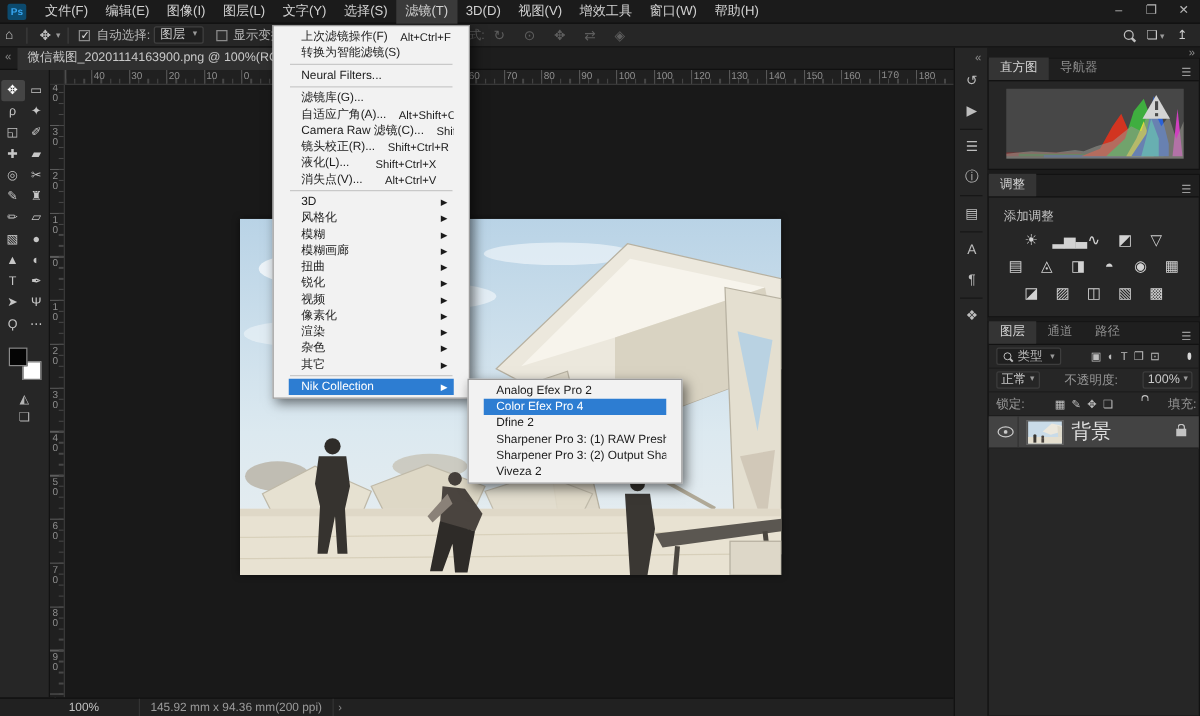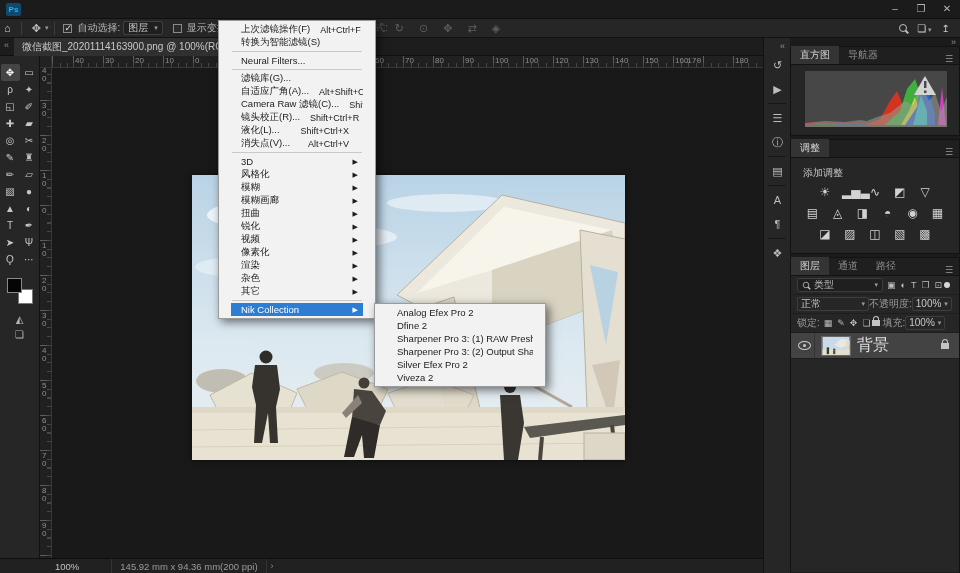--- a/index.html
+++ b/index.html
@@ -81,21 +81,21 @@
   .ptab { padding:0 9px; height:18px; line-height:18px; font-size:10px; color:#8f8f8f; }
   .ptab.act { background:#343434; color:#d6d6d6; }
   .pmenu { margin-left:auto; color:#9a9a9a; padding-right:6px; font-size:9px; }
   .collapse-r { text-align:right; color:#8f8f8f; font-size:9px; height:8px; line-height:8px; padding-right:4px; }
 
   .hist-box { margin:6px 8px 8px 14px; width:142px; height:56px; background:#474747; position:relative; }
   .adj-hint { color:#c3c3c3; font-size:10px; padding:8px 0 2px 12px; }
   .adj-row { display:flex; justify-content:center; gap:9px; padding:3px 0; }
   .adj-ico { width:16px; height:15px; text-align:center; line-height:15px; font-size:12px; color:#d2d2d2; }
 
-  .lay-row { display:flex; align-items:center; height:19px; padding:0 6px; gap:0; border-bottom:1px solid #1d1d1d; }
+  .lay-row { display:flex; align-items:center; height:19px; padding:0 6px; gap:20px; border-bottom:1px solid #1d1d1d; }
   .search-box { display:flex; align-items:center; gap:4px; background:#1f1f1f; border:1px solid #3d3d3d; border-radius:2px; height:14px; padding:0 4px; width:86px; color:#b5b5b5; }
   .lay-ficons { display:flex; gap:5px; margin-left:4px; align-items:center; }
   .fico { font-size:9px; color:#bdbdbd; }
   .dot { width:6px; height:6px; border-radius:50%; background:#d8d8d8; margin-left:2px; }
   .field { background:#262626; border:1px solid #3d3d3d; border-radius:2px; height:14px; line-height:12px; padding:0 3px; color:#c9c9c9; display:flex; align-items:center; gap:3px; white-space:nowrap; }
   .lay-label { color:#9a9a9a; white-space:nowrap; }
   .layer-item { display:flex; align-items:center; height:26px; background:#434343; border-bottom:1px solid #1d1d1d; gap:6px; padding:0 4px; }
   .eye-cell { width:20px; display:flex; justify-content:center; border-right:1px solid #333; height:100%; align-items:center; }
   .eye { width:13px; height:9px; border:1px solid #c9c9c9; border-radius:50%; position:relative; }
   .eye::after { content:""; position:absolute; left:4px; top:2px; width:3px; height:3px; border-radius:50%; background:#c9c9c9; }
@@ -117,20 +117,34 @@
   #nik-menu { left:374px; top:303px; width:172px; }
   #nik-menu .mi { height:13px; font-size:9.5px; }
 </style>
 </head>
 <body>
 
 <div id="app">
 
   <div class="titlebar">
     <div class="ps-logo">Ps</div>
+    <div id="menubar" style="display:flex;">
+        <div class="mb-item">文件(F)</div>
+        <div class="mb-item">编辑(E)</div>
+        <div class="mb-item">图像(I)</div>
+        <div class="mb-item">图层(L)</div>
+        <div class="mb-item">文字(Y)</div>
+        <div class="mb-item">选择(S)</div>
+        <div class="mb-item open">滤镜(T)</div>
+        <div class="mb-item">3D(D)</div>
+        <div class="mb-item">视图(V)</div>
+        <div class="mb-item">增效工具</div>
+        <div class="mb-item">窗口(W)</div>
+        <div class="mb-item">帮助(H)</div>
+      </div>
     <div class="win-controls">
       <div class="win-btn">–</div>
       <div class="win-btn">❐</div>
       <div class="win-btn">✕</div>
     </div>
   </div>
 
   <div class="optionsbar">
     <span class="ob-icon">⌂</span>
     <span class="ob-sep"></span>
@@ -228,21 +242,21 @@
       <span class="rlabel" style="left: 353px; top: 1px;">70</span>
       <span class="rlabel" style="left: 383px; top: 1px;">80</span>
       <span class="rlabel" style="left: 413px; top: 1px;">90</span>
       <span class="rlabel" style="left: 443px; top: 1px;">100</span>
       <span class="rlabel" style="left: 473px; top: 1px;">100</span>
       <span class="rlabel" style="left: 503px; top: 1px;">120</span>
       <span class="rlabel" style="left: 533px; top: 1px;">130</span>
       <span class="rlabel" style="left: 563px; top: 1px;">140</span>
       <span class="rlabel" style="left: 593px; top: 1px;">150</span>
       <span class="rlabel" style="left: 623px; top: 1px;">160</span>
-      <span class="rlabel" style="left: 635px; top: 1px; font-family: Liberation Mono, monospace;">170</span>
+      <span class="rlabel" style="left: 653px; top: 1px; font-family: Liberation Mono, monospace;">170</span>
       <span class="rlabel" style="left: 683px; top: 1px;">180</span>
     </div>
   <div class="vruler" id="vruler">
       <div class="tickbig"></div>
       <div class="ticksmall"></div>
       <span class="rlabel" style="top: -1px;">4<br>0</span>
       <span class="rlabel" style="top: 34px;">3<br>0</span>
       <span class="rlabel" style="top: 69px;">2<br>0</span>
       <span class="rlabel" style="top: 104px;">1<br>0</span>
       <span class="rlabel" style="top: 139px;">0</span>
@@ -556,30 +570,30 @@
       <div class="mi hl">
         <span class="lbl">Nik Collection</span>
         <span class="arr">▶</span>
       </div>
     </div>
 
   <div class="menu" id="nik-menu">
       <div class="mi">
         <span class="lbl">Analog Efex Pro 2</span>
       </div>
+      <div class="mi hl">
+        <span class="lbl">Color Efex Pro 4</span>
+      </div>
       <div class="mi">
         <span class="lbl">Dfine 2</span>
       </div>
       <div class="mi">
         <span class="lbl">Sharpener Pro 3: (1) RAW Presharpener</span>
       </div>
       <div class="mi">
         <span class="lbl">Sharpener Pro 3: (2) Output Sharpener</span>
       </div>
       <div class="mi">
-        <span class="lbl">Silver Efex Pro 2</span>
-      </div>
-      <div class="mi">
         <span class="lbl">Viveza 2</span>
       </div>
     </div>
 
 </div>
 
 </body></html>

